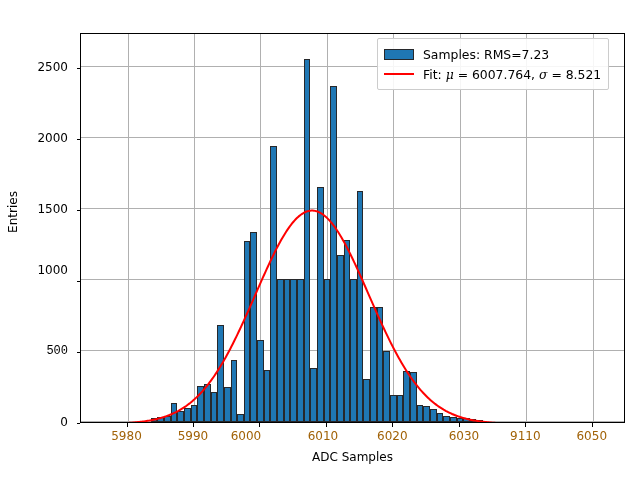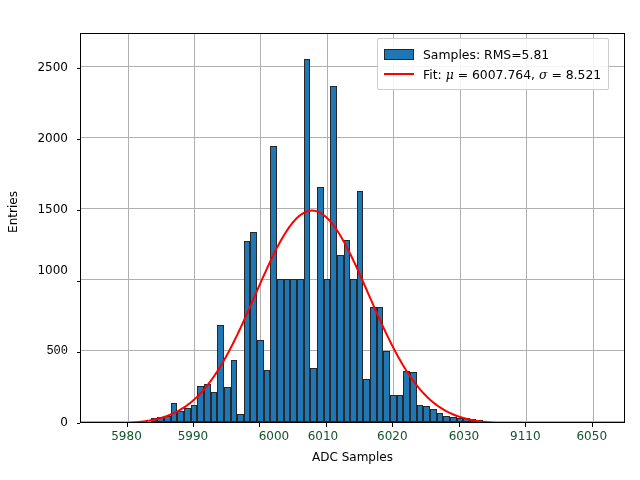--- a/index.html
+++ b/index.html
@@ -80,21 +80,21 @@
     position: absolute;
     height: 1px;
     width: 3.5px;
     background: #000000;
     left: 76.5px;
   }
   .xticklabel {
     position: absolute;
     top: 429px;
     font-size: 12px;
-    color: #14532d;
+    color: #a16207;
     text-align: center;
     width: 60px;
     margin-left: -30px;
   }
   .yticklabel {
     position: absolute;
     left: 0;
     width: 68px;
     text-align: right;
     font-size: 12px;
@@ -240,21 +240,21 @@
       <path id="fit-path" fill="none" stroke="#ff0000" stroke-width="2" d="M0.00,389.95 L1.21,389.94 L2.43,389.94 L3.64,389.93 L4.85,389.93 L6.06,389.92 L7.28,389.91 L8.49,389.91 L9.70,389.90 L10.92,389.89 L12.13,389.88 L13.34,389.87 L14.56,389.86 L15.77,389.84 L16.98,389.83 L18.19,389.82 L19.41,389.80 L20.62,389.79 L21.83,389.77 L23.05,389.75 L24.26,389.73 L25.47,389.71 L26.69,389.68 L27.90,389.66 L29.11,389.63 L30.32,389.60 L31.54,389.57 L32.75,389.54 L33.96,389.50 L35.18,389.46 L36.39,389.42 L37.60,389.38 L38.81,389.33 L40.03,389.28 L41.24,389.22 L42.45,389.17 L43.67,389.10 L44.88,389.04 L46.09,388.97 L47.31,388.89 L48.52,388.82 L49.73,388.73 L50.94,388.64 L52.16,388.55 L53.37,388.44 L54.58,388.34 L55.80,388.22 L57.01,388.10 L58.22,387.97 L59.43,387.84 L60.65,387.69 L61.86,387.54 L63.07,387.38 L64.29,387.21 L65.50,387.02 L66.71,386.83 L67.93,386.63 L69.14,386.42 L70.35,386.19 L71.56,385.95 L72.78,385.70 L73.99,385.44 L75.20,385.16 L76.42,384.87 L77.63,384.56 L78.84,384.24 L80.06,383.90 L81.27,383.54 L82.48,383.16 L83.69,382.77 L84.91,382.36 L86.12,381.93 L87.33,381.47 L88.55,381.00 L89.76,380.50 L90.97,379.98 L92.18,379.44 L93.40,378.87 L94.61,378.28 L95.82,377.66 L97.04,377.02 L98.25,376.35 L99.46,375.65 L100.68,374.92 L101.89,374.16 L103.10,373.37 L104.31,372.55 L105.53,371.70 L106.74,370.81 L107.95,369.89 L109.17,368.94 L110.38,367.95 L111.59,366.93 L112.81,365.87 L114.02,364.77 L115.23,363.63 L116.44,362.46 L117.66,361.25 L118.87,359.99 L120.08,358.70 L121.30,357.37 L122.51,355.99 L123.72,354.57 L124.93,353.11 L126.15,351.61 L127.36,350.07 L128.57,348.48 L129.79,346.85 L131.00,345.18 L132.21,343.46 L133.43,341.70 L134.64,339.89 L135.85,338.04 L137.06,336.15 L138.28,334.21 L139.49,332.24 L140.70,330.21 L141.92,328.15 L143.13,326.04 L144.34,323.90 L145.55,321.71 L146.77,319.48 L147.98,317.21 L149.19,314.91 L150.41,312.57 L151.62,310.19 L152.83,307.77 L154.05,305.32 L155.26,302.84 L156.47,300.32 L157.68,297.78 L158.90,295.21 L160.11,292.61 L161.32,289.98 L162.54,287.33 L163.75,284.66 L164.96,281.97 L166.18,279.26 L167.39,276.54 L168.60,273.80 L169.81,271.05 L171.03,268.29 L172.24,265.53 L173.45,262.75 L174.67,259.98 L175.88,257.21 L177.09,254.44 L178.30,251.68 L179.52,248.92 L180.73,246.18 L181.94,243.45 L183.16,240.74 L184.37,238.04 L185.58,235.37 L186.80,232.73 L188.01,230.11 L189.22,227.52 L190.43,224.97 L191.65,222.45 L192.86,219.98 L194.07,217.54 L195.29,215.15 L196.50,212.81 L197.71,210.52 L198.93,208.29 L200.14,206.11 L201.35,203.99 L202.56,201.93 L203.78,199.94 L204.99,198.01 L206.20,196.15 L207.42,194.37 L208.63,192.66 L209.84,191.02 L211.05,189.46 L212.27,187.99 L213.48,186.60 L214.69,185.29 L215.91,184.06 L217.12,182.93 L218.33,181.88 L219.55,180.93 L220.76,180.06 L221.97,179.29 L223.18,178.61 L224.40,178.03 L225.61,177.55 L226.82,177.16 L228.04,176.87 L229.25,176.67 L230.46,176.58 L231.67,176.58 L232.89,176.68 L234.10,176.87 L235.31,177.17 L236.53,177.56 L237.74,178.05 L238.95,178.63 L240.17,179.31 L241.38,180.08 L242.59,180.95 L243.80,181.91 L245.02,182.95 L246.23,184.09 L247.44,185.32 L248.66,186.63 L249.87,188.02 L251.08,189.50 L252.30,191.06 L253.51,192.70 L254.72,194.41 L255.93,196.20 L257.15,198.06 L258.36,199.99 L259.57,201.98 L260.79,204.04 L262.00,206.16 L263.21,208.34 L264.42,210.58 L265.64,212.87 L266.85,215.21 L268.06,217.60 L269.28,220.04 L270.49,222.51 L271.70,225.03 L272.92,227.59 L274.13,230.17 L275.34,232.79 L276.55,235.44 L277.77,238.11 L278.98,240.80 L280.19,243.52 L281.41,246.25 L282.62,248.99 L283.83,251.75 L285.04,254.51 L286.26,257.28 L287.47,260.05 L288.68,262.82 L289.90,265.59 L291.11,268.36 L292.32,271.12 L293.54,273.87 L294.75,276.61 L295.96,279.33 L297.17,282.04 L298.39,284.73 L299.60,287.40 L300.81,290.05 L302.03,292.67 L303.24,295.27 L304.45,297.84 L305.67,300.39 L306.88,302.90 L308.09,305.38 L309.30,307.83 L310.52,310.24 L311.73,312.62 L312.94,314.97 L314.16,317.27 L315.37,319.54 L316.58,321.76 L317.79,323.95 L319.01,326.10 L320.22,328.20 L321.43,330.26 L322.65,332.29 L323.86,334.26 L325.07,336.20 L326.29,338.09 L327.50,339.94 L328.71,341.74 L329.92,343.50 L331.14,345.22 L332.35,346.89 L333.56,348.52 L334.78,350.11 L335.99,351.65 L337.20,353.15 L338.42,354.61 L339.63,356.03 L340.84,357.40 L342.05,358.73 L343.27,360.02 L344.48,361.28 L345.69,362.49 L346.91,363.66 L348.12,364.80 L349.33,365.89 L350.54,366.95 L351.76,367.98 L352.97,368.96 L354.18,369.92 L355.40,370.84 L356.61,371.72 L357.82,372.57 L359.04,373.39 L360.25,374.18 L361.46,374.94 L362.67,375.67 L363.89,376.36 L365.10,377.04 L366.31,377.68 L367.53,378.30 L368.74,378.89 L369.95,379.45 L371.16,380.00 L372.38,380.51 L373.59,381.01 L374.80,381.48 L376.02,381.94 L377.23,382.37 L378.44,382.78 L379.66,383.17 L380.87,383.55 L382.08,383.90 L383.29,384.24 L384.51,384.57 L385.72,384.88 L386.93,385.17 L388.15,385.45 L389.36,385.71 L390.57,385.96 L391.79,386.20 L393.00,386.42 L394.21,386.64 L395.42,386.84 L396.64,387.03 L397.85,387.21 L399.06,387.38 L400.28,387.54 L401.49,387.70 L402.70,387.84 L403.91,387.98 L405.13,388.10 L406.34,388.23 L407.55,388.34 L408.77,388.45 L409.98,388.55 L411.19,388.64 L412.41,388.73 L413.62,388.82 L414.83,388.90 L416.04,388.97 L417.26,389.04 L418.47,389.11 L419.68,389.17 L420.90,389.23 L422.11,389.28 L423.32,389.33 L424.54,389.38 L425.75,389.42 L426.96,389.46 L428.17,389.50 L429.39,389.54 L430.60,389.57 L431.81,389.60 L433.03,389.63 L434.24,389.66 L435.45,389.68 L436.66,389.71 L437.88,389.73 L439.09,389.75 L440.30,389.77 L441.52,389.79 L442.73,389.80 L443.94,389.82 L445.16,389.83 L446.37,389.84 L447.58,389.86 L448.79,389.87 L450.01,389.88 L451.22,389.89 L452.43,389.90 L453.65,389.91 L454.86,389.91 L456.07,389.92 L457.28,389.93 L458.50,389.93 L459.71,389.94 L460.92,389.94 L462.14,389.95 L463.35,389.95 L464.56,389.96 L465.78,389.96 L466.99,389.96 L468.20,389.97 L469.41,389.97 L470.63,389.97 L471.84,389.97 L473.05,389.98 L474.27,389.98 L475.48,389.98 L476.69,389.98 L477.91,389.98 L479.12,389.99 L480.33,389.99 L481.54,389.99 L482.76,389.99 L483.97,389.99 L485.18,389.99"></path>
     </svg>
   </div>
 
   <div id="ticks-x">
       <div class="tick-mark-x" style="left: 126.524px;"></div>
       <div class="xticklabel" style="left: 126.524px;">5980</div>
       <div class="tick-mark-x" style="left: 192.988px;"></div>
       <div class="xticklabel" style="left: 192.988px;">5990</div>
       <div class="tick-mark-x" style="left: 259.451px;"></div>
-      <div class="xticklabel" style="left: 274px;">6000</div>
+      <div class="xticklabel" style="left: 246px;">6000</div>
       <div class="tick-mark-x" style="left: 325.915px;"></div>
       <div class="xticklabel" style="left: 323px;">6010</div>
       <div class="tick-mark-x" style="left: 392.378px;"></div>
       <div class="xticklabel" style="left: 392.378px;">6020</div>
       <div class="tick-mark-x" style="left: 458.841px;"></div>
       <div class="xticklabel" style="left: 464px;">6030</div>
       <div class="tick-mark-x" style="left: 525.305px;"></div>
       <div class="xticklabel" style="left: 525.305px;">9110</div>
       <div class="tick-mark-x" style="left: 591.768px;"></div>
       <div class="xticklabel" style="left: 591.768px;">6050</div>
@@ -273,21 +273,21 @@
       <div class="tick-mark-y" style="top: 68.4545px;"></div>
       <div class="yticklabel" style="top: 68.4545px;">2500</div>
     </div>
 
   <div id="xlabel">ADC Samples</div>
   <div id="ylabel">Entries</div>
 
   <div id="legend">
     <div class="legend-row">
       <span class="legend-patch"></span>
-      <span class="legend-text">Samples: RMS=5.81</span>
+      <span class="legend-text">Samples: RMS=7.23</span>
     </div>
     <div class="legend-row">
       <span class="legend-line"></span>
       <span class="legend-text"><span>Fit: </span><i>μ</i><span> = 6007.764, </span><i>σ</i><span> = 8.521</span></span>
     </div>
   </div>
 
 </div>
 
 </body></html>

